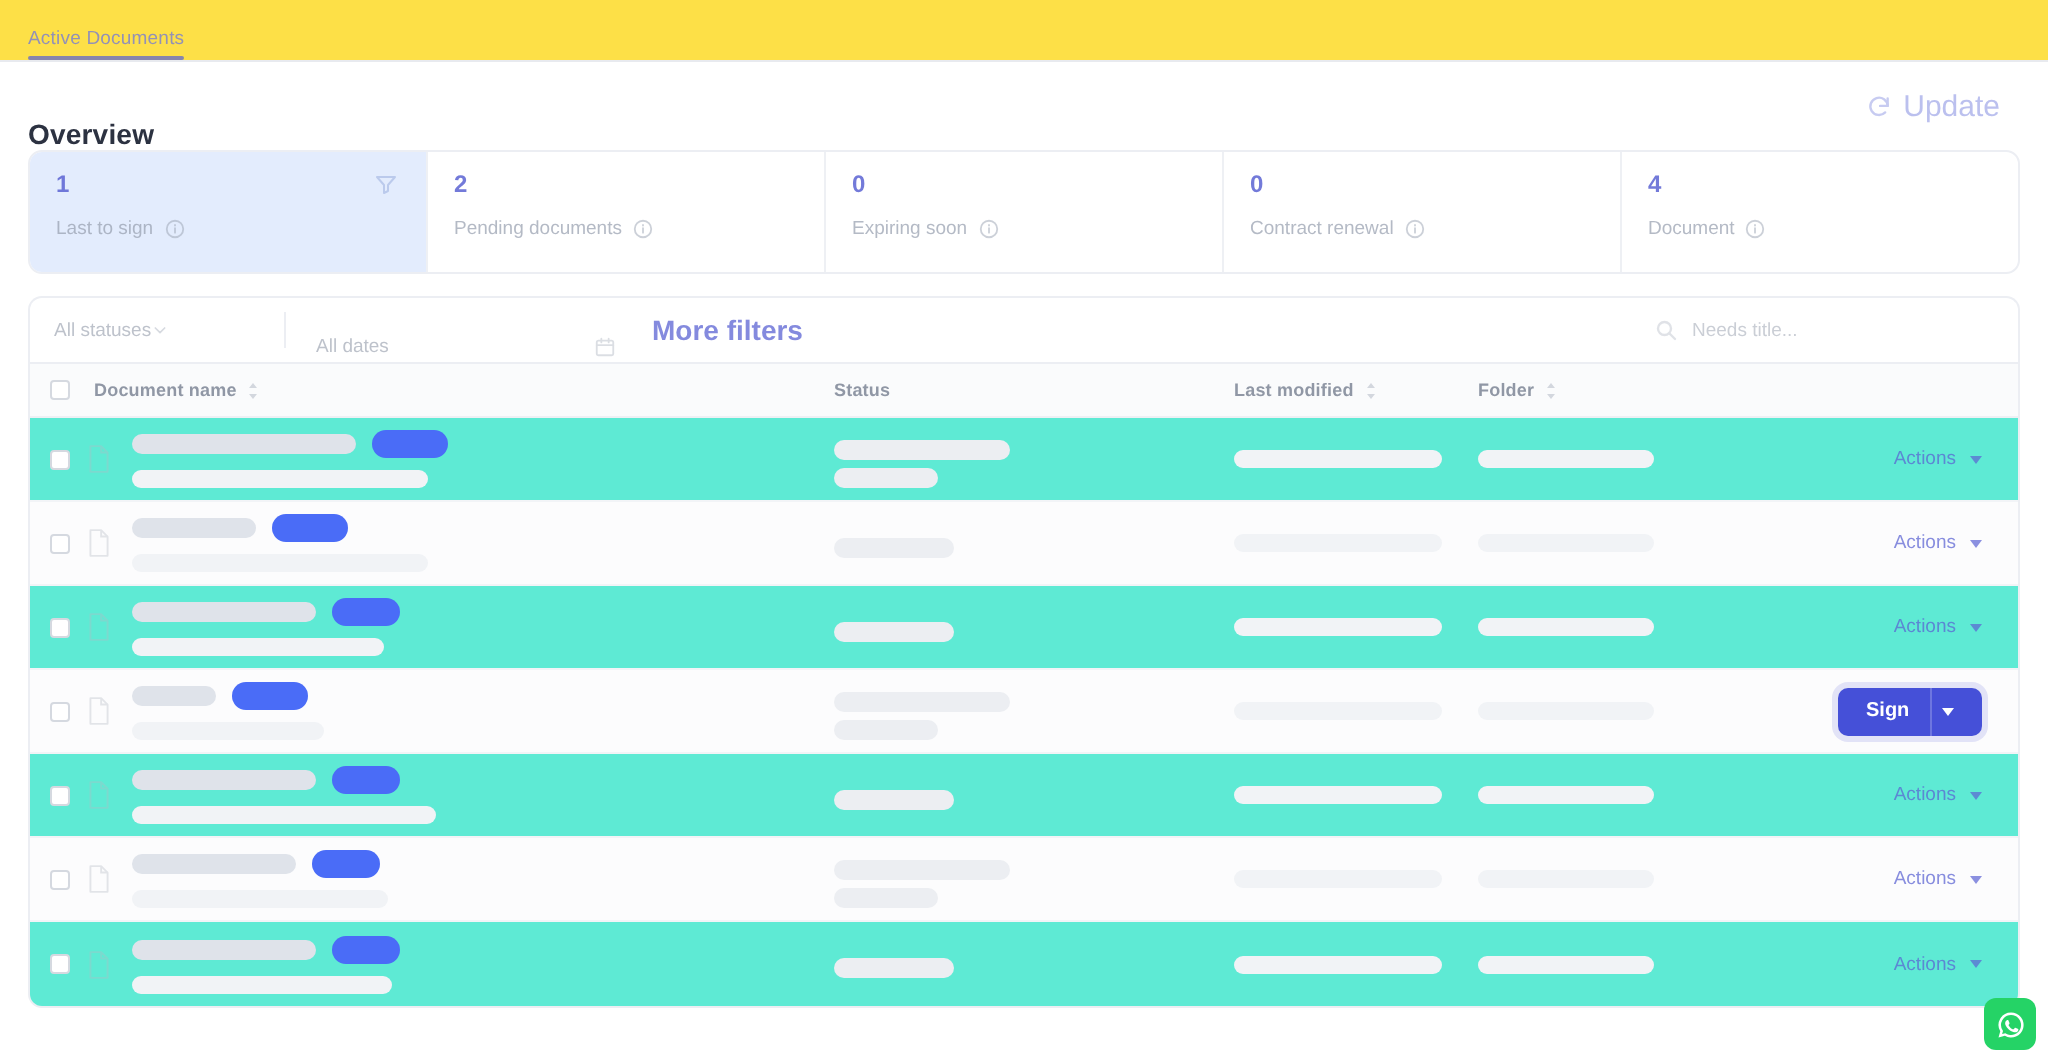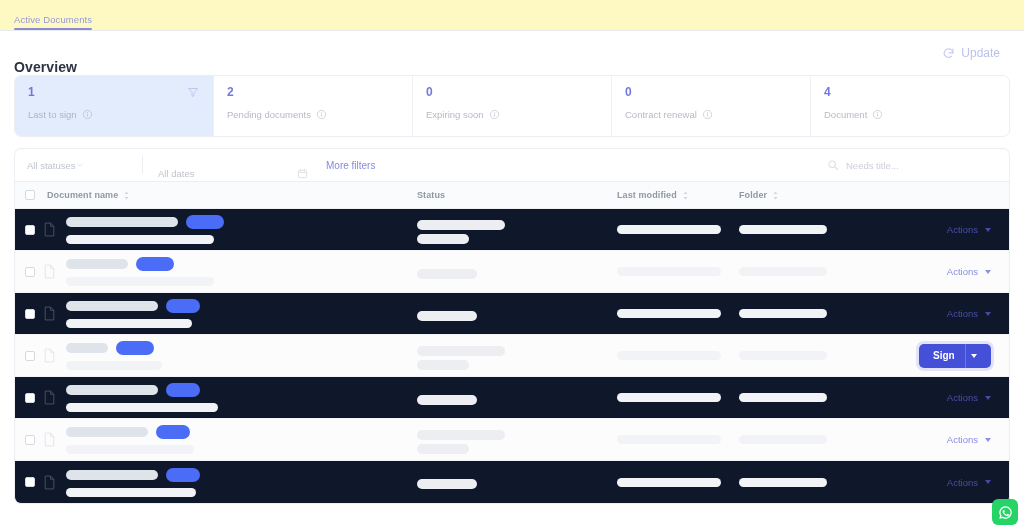--- a/index.html
+++ b/index.html
@@ -7,21 +7,21 @@
     width: 1024px; height: 531px;
     font-family: "Liberation Sans", sans-serif;
     background: #ffffff;
     overflow: hidden;
   }
   .app { position: relative; width: 1024px; height: 531px; background:#fff; }
 
   
   .tabstrip {
     height: 31px;
-    background: #fef9c3;
+    background: #fde047;
     border-bottom: 1px solid #e8eaef;
     display: flex;
     align-items: flex-end;
     padding-left: 14px;
   }
   .tab {
     font-size: 9.5px;
     color: #6b74e0;
     padding-bottom: 5px;
     position: relative;
@@ -44,21 +44,21 @@
   .page-title {
     font-size: 14px; font-weight: 600; color: #2c3241; letter-spacing:.1px;margin-top:28px;
   }
   .update-btn {
     display:flex; align-items:center; gap:6px;
     padding: 4px 10px 4px 8px;
     border-radius: 5px;
     background: #fff;
     cursor: pointer;
   }
-  .update-btn .lbl { font-size: 12px; color:#9fa6e8; opacity:.7; }
+  .update-btn .lbl { font-size: 15px; color:#9fa6e8; opacity:.7; }
   .icon-refresh { width:13px; height:13px; display:block; opacity:.55; }
 
   
   .stats {
     display: flex;
     height: 62px;
     border: 1px solid #eceef3;
     border-radius: 7px;
     background:#fff;
     overflow:hidden;
@@ -100,36 +100,36 @@
   }
   .chev { width:8px; height:8px; opacity:.4; }
   .vsep { width:1px; height:18px; background:#eceef3; margin: 0 15px; }
   .datefield {
     width: 150px; display:flex; align-items:center; justify-content:space-between;
     cursor:pointer;
     margin-top:16px;
   }
   .icon-cal { width:11px; height:11px; opacity:.35; }
   .more-filters {
-    font-size:10px; color:#5b63d3; opacity:.75; margin-left: 18px; cursor:pointer;
+    font-size:14px; color:#5b63d3; opacity:.75; margin-left: 18px; cursor:pointer;font-weight:bold;
   }
   .search {
     margin-left:auto;
     width: 170px; height: 20px;
     display:flex; align-items:center; gap:7px;
   }
   .icon-search { width:12px; height:12px; opacity:.3; }
   .search .ph { font-size:9.5px; color:#b9bec8; opacity:.75; }
 
   
   .table {
     border: 1px solid #eceef3;
     border-radius: 0 0 7px 7px;
     border-top: none;
-    background:#0f172a;
+    background:#5eead4;
   }
   .thead {
     display:flex; align-items:center;
     height: 28px;
     background: #fafbfc;
     border-top: 1px solid #eceef3;
     border-bottom: 1px solid #eef0f4;
     padding-left: 10px;
   }
   .cb {

